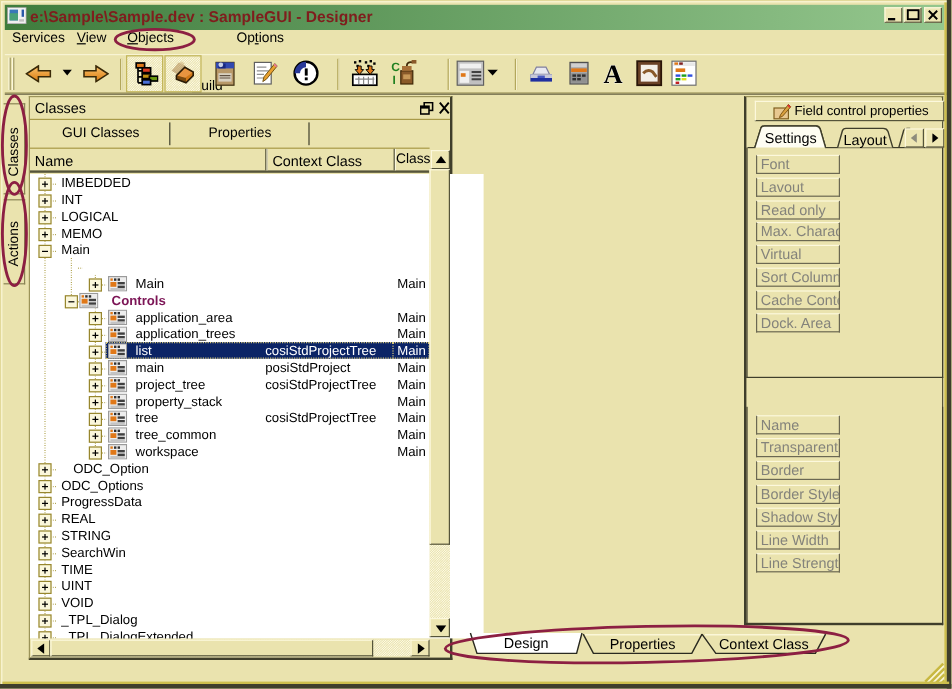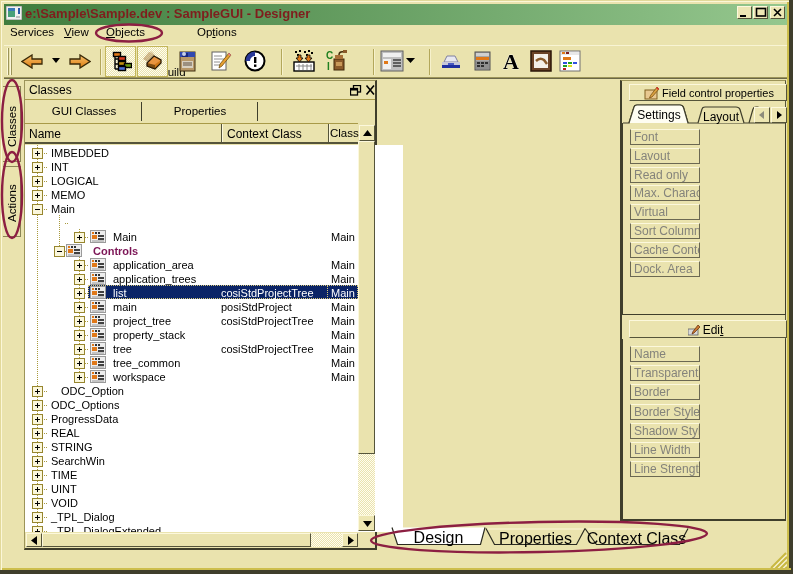--- a/index.html
+++ b/index.html
@@ -40,21 +40,21 @@
   .twhite{color:#fff;}
   #rpanel{left:620px;top:80px;width:166px;height:441px;box-sizing:border-box;
      border-left:2px solid #3F3E2B;border-top:1px solid #9C9459;
      border-right:1px solid #55543A;border-bottom:2px solid #3F3E2B;background:#EAE3AE;}
   .rp-hdrbtn{position:absolute;background:#EAE3AE;border:1px solid #55543A;
      border-top:1px solid #FCF8DC;border-left:1px solid #FCF8DC;
      box-sizing:border-box;font-size:12px;color:#000;text-align:center;}
   .rp-btn{position:absolute;left:8px;width:70px;height:16px;box-sizing:border-box;
      background:#EAE3AE;border:1px solid #6B6852;border-top-color:#FCF8DC;
      font-size:12px;color:#84837B;padding-left:3px;overflow:hidden;white-space:nowrap;}
-  .btab{position:absolute;height:16px;font-size:16px;color:#000;text-align:center;}
+  .btab{position:absolute;height:16px;font-size:12px;color:#000;text-align:center;}
 </style></head><body>
 <div class="abs" style="left:0;top:0;width:793px;height:1px;background:#E2D99A;"></div>
 <div class="abs" style="left:1px;top:1px;width:791px;height:1px;background:#FBF7D8;"></div>
 <div class="abs" style="left:0;top:0;width:1px;height:574px;background:#E2D99A;"></div>
 <div class="abs" style="left:1px;top:1px;width:1px;height:572px;background:#FBF7D8;"></div>
 <div class="abs" id="titlebar"></div>
 <svg class="abs" style="left:6px;top:6px;" width="16" height="14">
     <rect width="16" height="14" fill="#F0F0F0" stroke="#909090" stroke-width="1"></rect>
     <rect x="2" y="2" width="7" height="9" fill="#3878B8"></rect>
     <rect x="2" y="5" width="7" height="6" fill="#48A078"></rect>
@@ -630,24 +630,20 @@
 <div class="abs" style="left:163px;top:42px;width:1px;height:192px;background:#3F3E2B;"></div>
 <div class="abs" style="left:0px;top:233px;width:164px;height:1px;background:#3F3E2B;"></div>
 <div class="rp-btn" style="top:48px;">Font</div>
 <div class="rp-btn" style="top:67px;">Lavout</div>
 <div class="rp-btn" style="top:86px;">Read only</div>
 <div class="rp-btn" style="top:104px;">Max. Charac</div>
 <div class="rp-btn" style="top:123px;">Virtual</div>
 <div class="rp-btn" style="top:142px;">Sort Column</div>
 <div class="rp-btn" style="top:161px;">Cache Conte</div>
 <div class="rp-btn" style="top:180px;">Dock. Area</div>
-<div class="rp-hdrbtn" style="top:239px;left:7px;width:158px;height:18px;padding-top:2px;"><svg style="position:absolute;left:58px;top:3px;" width="14" height="12" viewBox="0 0 14 12">
-        <rect x="0" y="5" width="10" height="6" fill="#D8D8D8" stroke="#606060" stroke-width="0.8"></rect>
-        <polygon points="10,1 12,3 6,9 4,10 5,7.5" fill="#C87830" stroke="#602808" stroke-width="0.7"></polygon>
-      </svg><span style="margin-left:10px;">Edi<u>t</u></span></div>
 <div class="abs" style="left:0px;top:258px;width:1px;height:182px;background:#3F3E2B;"></div>
 <div class="abs" style="left:163px;top:258px;width:1px;height:182px;background:#3F3E2B;"></div>
 <div class="rp-btn" style="top:265px;">Name</div>
 <div class="rp-btn" style="top:284px;">Transparent</div>
 <div class="rp-btn" style="top:303px;">Border</div>
 <div class="rp-btn" style="top:323px;">Border Style</div>
 <div class="rp-btn" style="top:342px;">Shadow Styl</div>
 <div class="rp-btn" style="top:361px;">Line Width</div>
 <div class="rp-btn" style="top:380px;">Line Strengt</div>
   </div>

